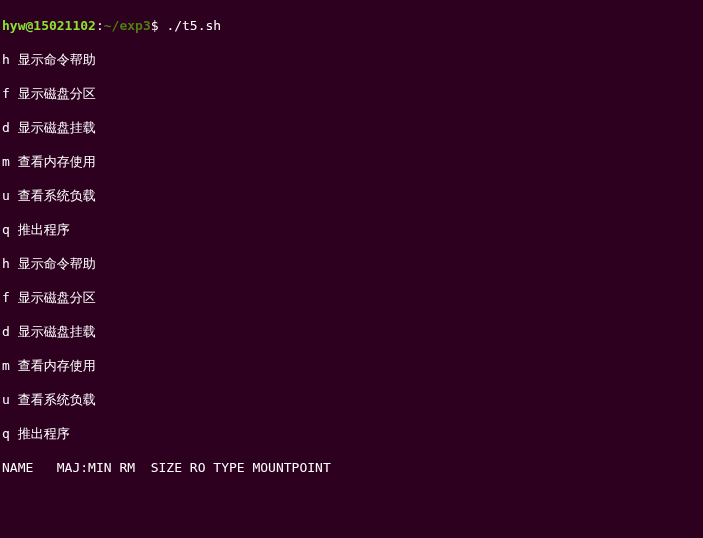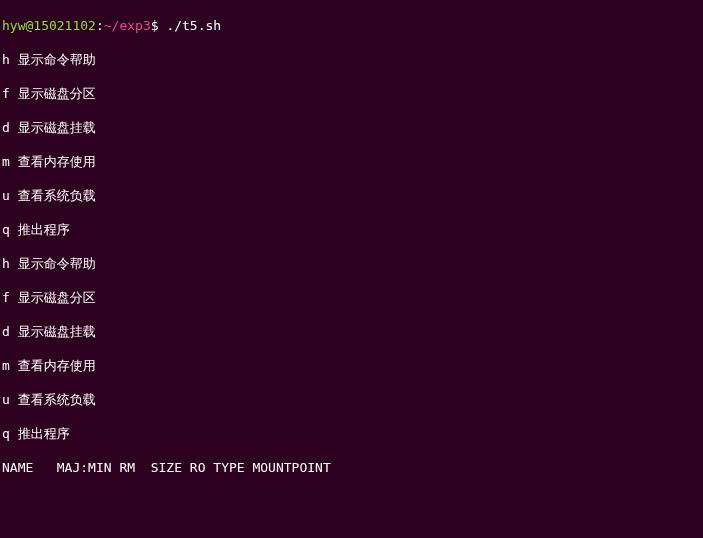--- a/index.html
+++ b/index.html
@@ -12,23 +12,23 @@
     line-height: 17px;
     width: 703px;
     height: 538px;
     overflow: hidden;
   }
   .term {
     padding: 0 2px;
     white-space: pre;
   }
   .green  { color: #8ae234; font-weight: bold; }
-  .blue   { color: #ec4899; font-weight: bold; }
+  .blue   { color: #4d7c0f; font-weight: bold; }
   .white  { color: #ffffff; }
-  .bold   { font-weight: normal; }
+  .bold   { font-weight: bold; }
 </style>
 </head>
 <body>
 
 <div class="term">
 <div><span class="green bold">hyw@15021102</span><span class="white">:</span><span class="blue bold">~/exp3</span><span class="white">$ </span><span class="white">./t5.sh</span></div>
 <div>h 显示命令帮助</div>
 <div>f 显示磁盘分区</div>
 <div>d 显示磁盘挂载</div>
 <div>m 查看内存使用</div>

